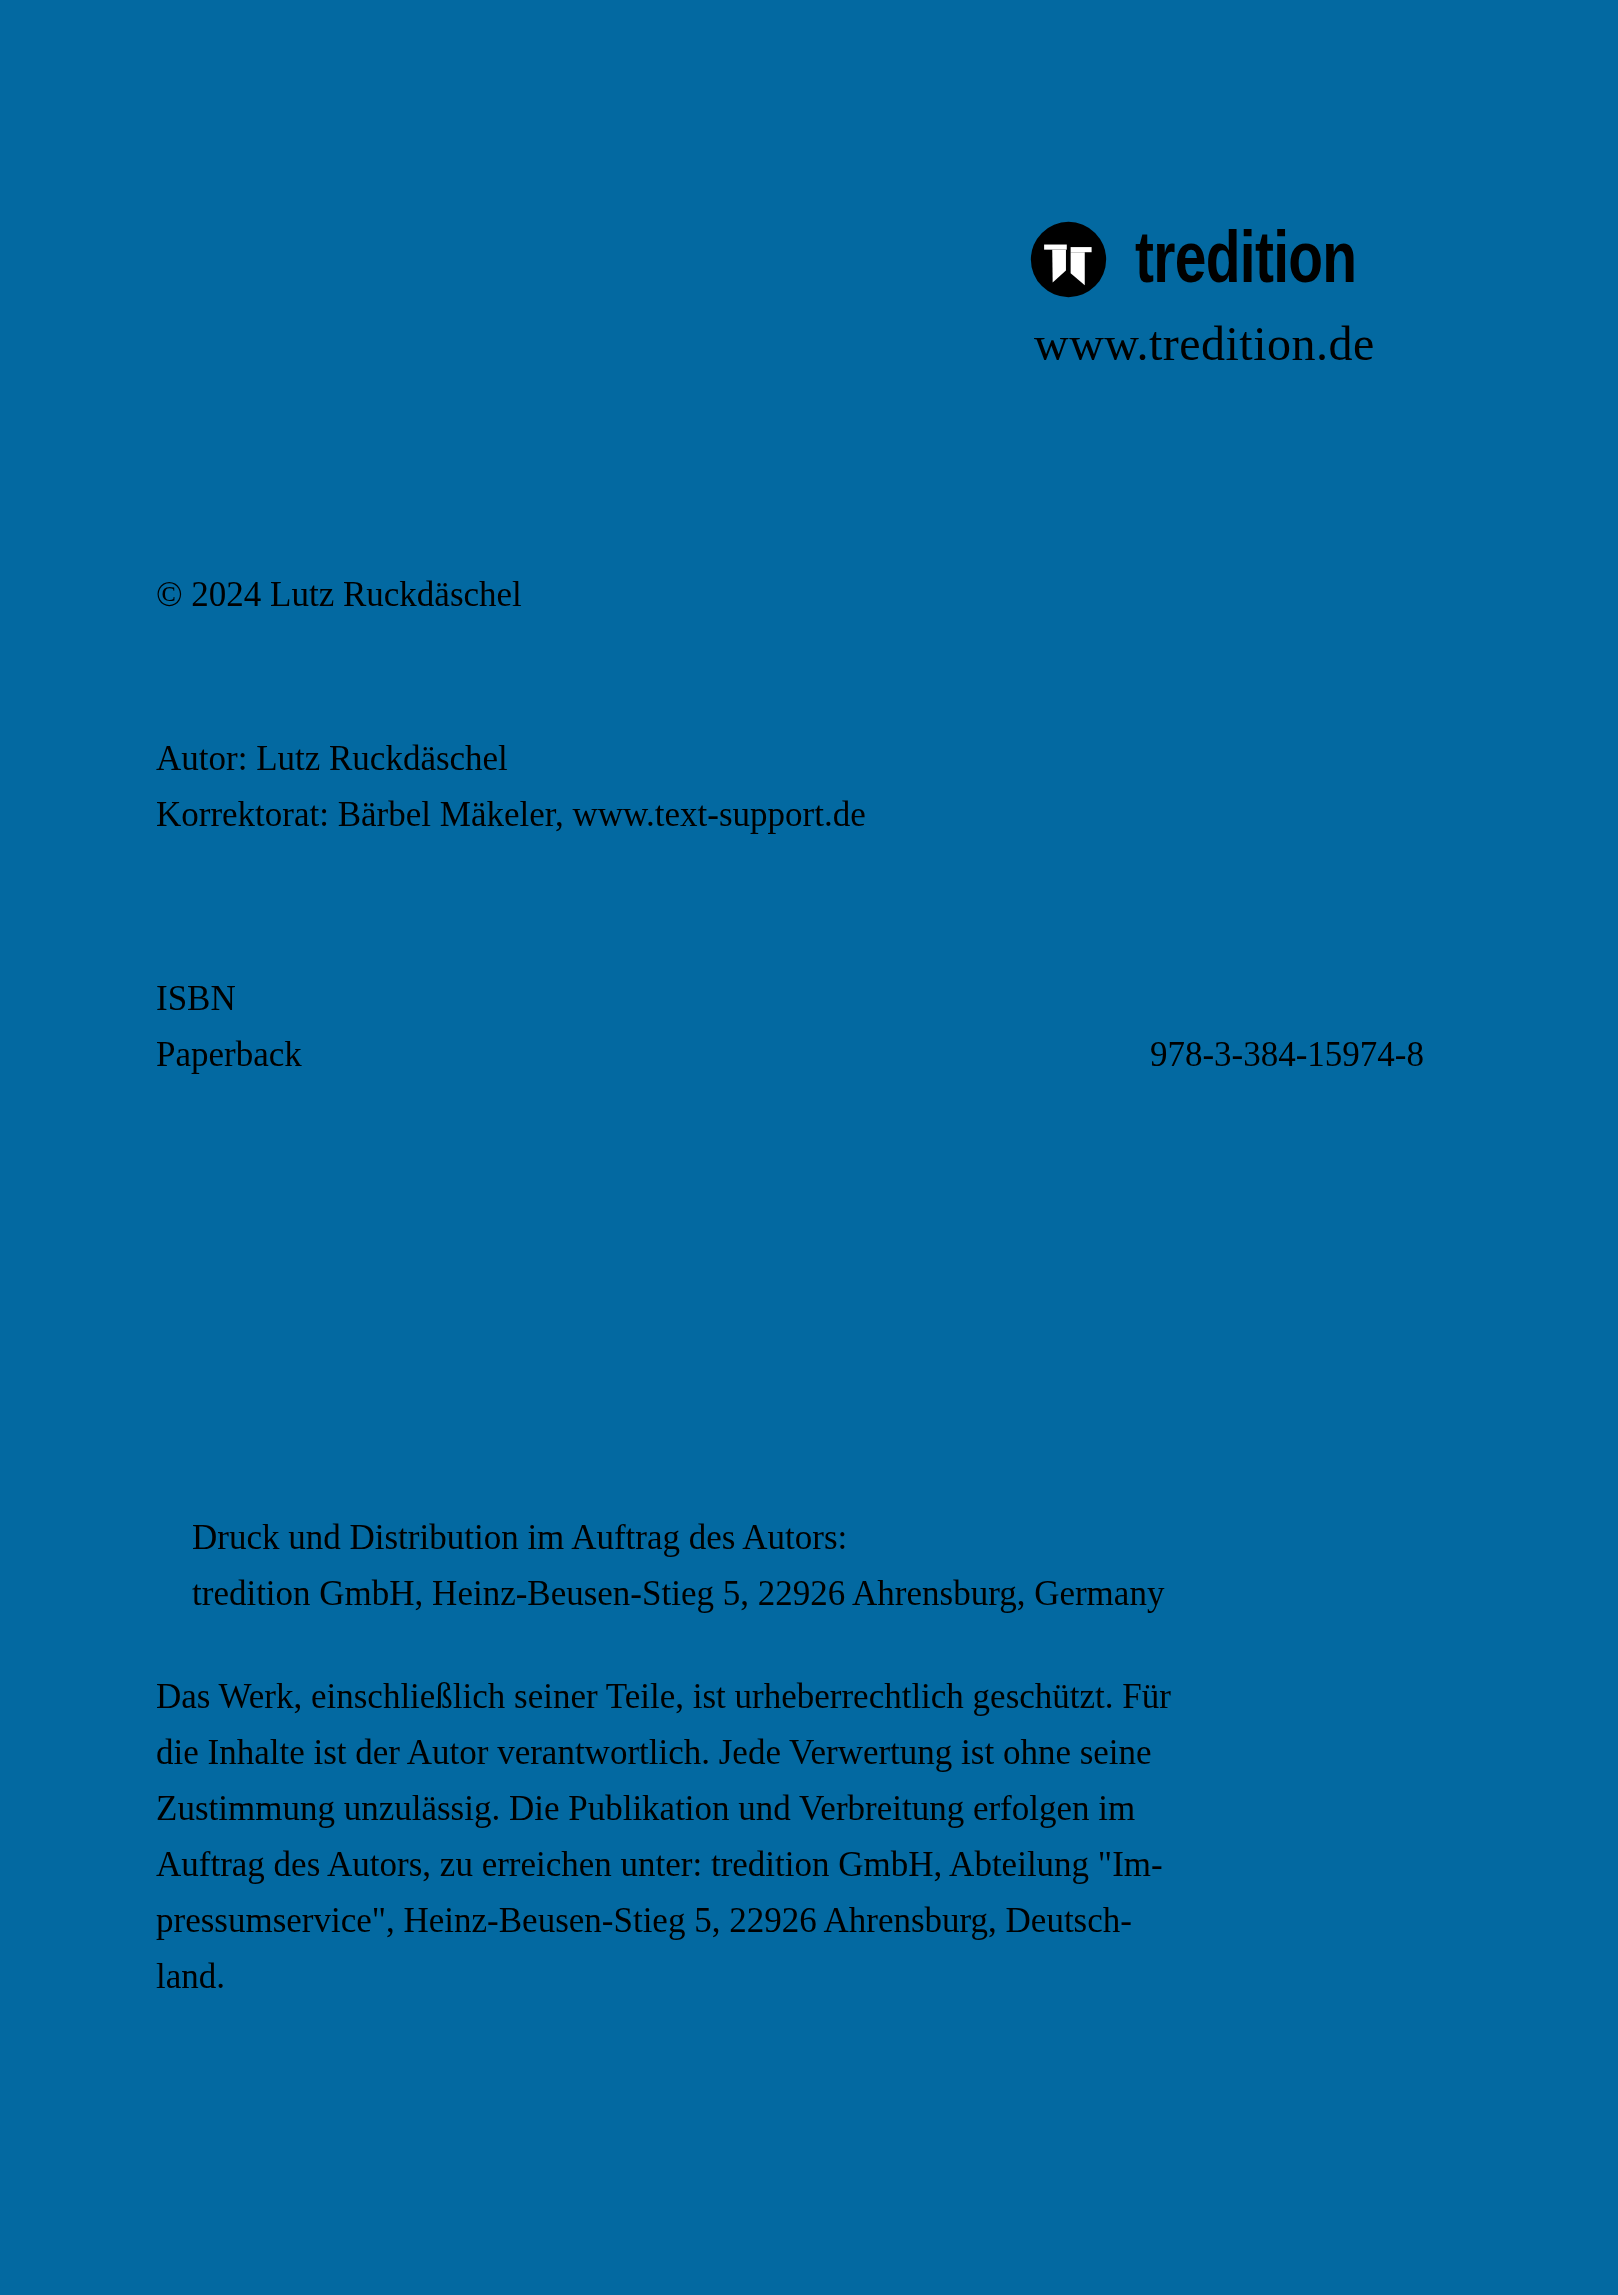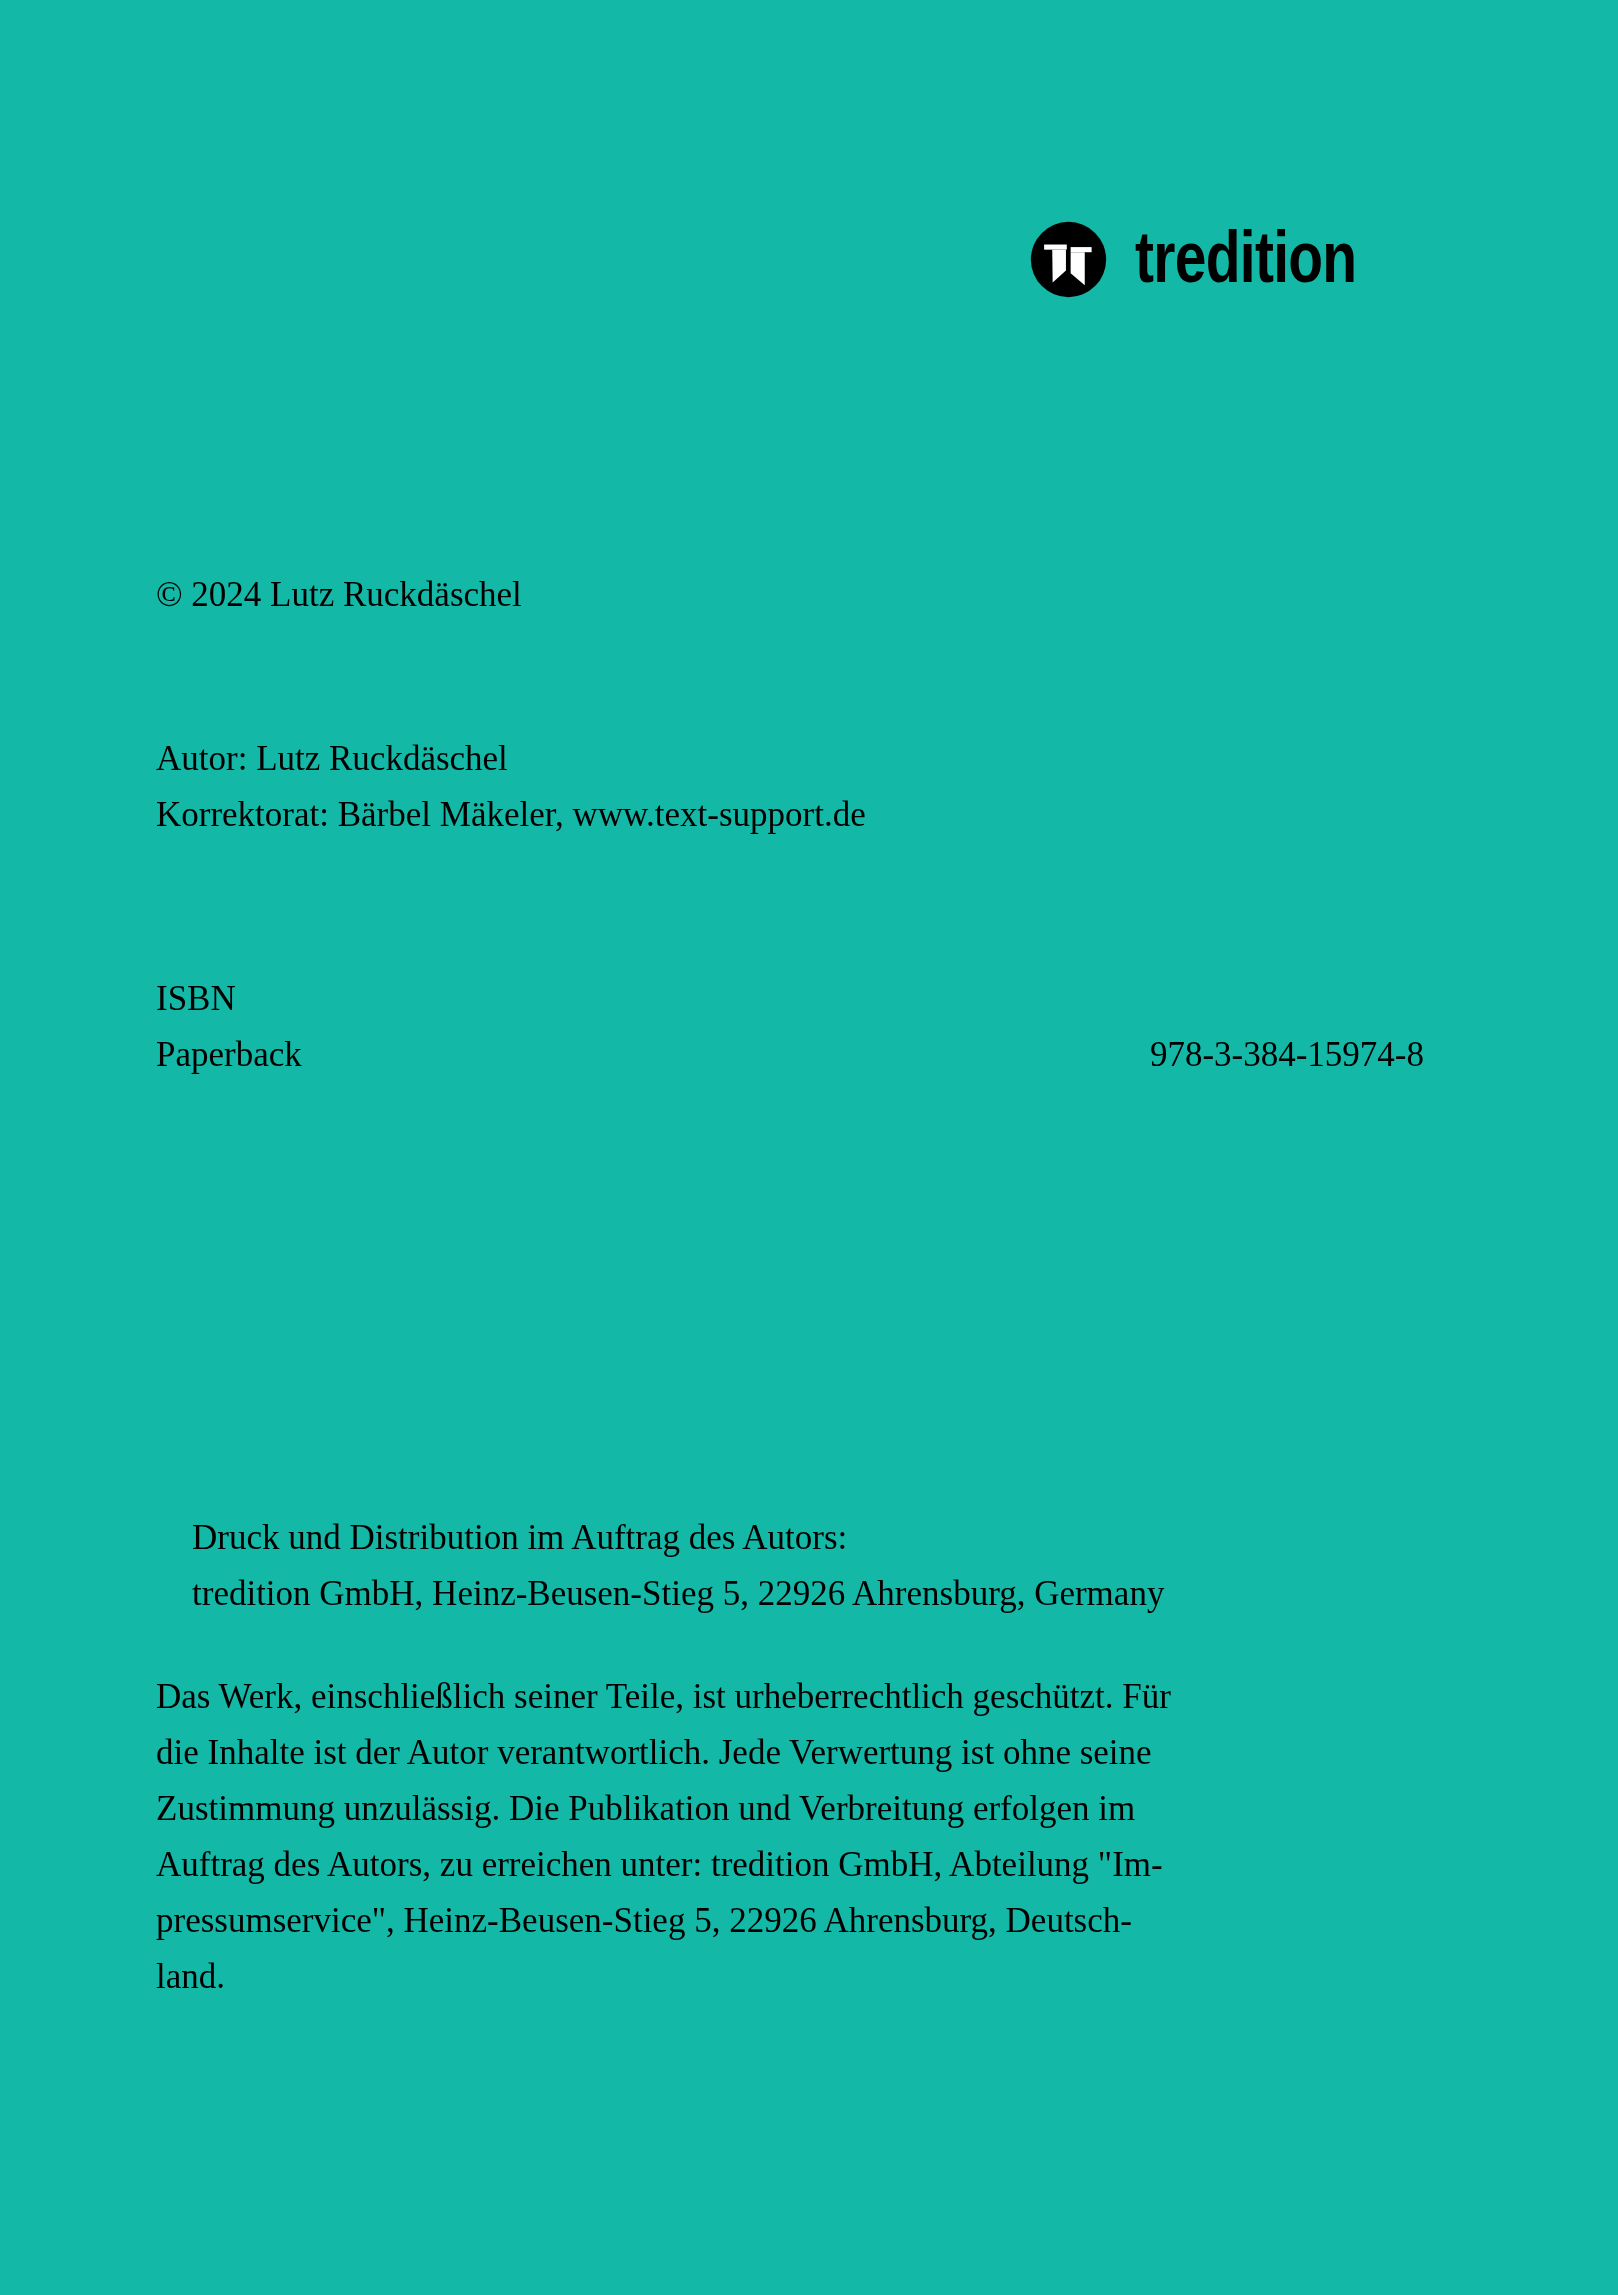--- a/index.html
+++ b/index.html
@@ -11,21 +11,21 @@
     width: 1618px;
     height: 2295px;
     position: relative;
     overflow: hidden;
     font-family: "Liberation Serif", "DejaVu Serif", serif;
     color: #000000;
   }
   .page {
     position: absolute;
     inset: 0;
-    background: #14b8a6;
+    background: #0369a1;
   }
 
   
   .logo-mark {
     position: absolute;
     left: 1030px;
     top: 221px;
     width: 77px;
     height: 77px;
   }
@@ -83,20 +83,21 @@
       <rect x="33" y="55" width="53" height="12" fill="#ffffff"></rect>
 
       <rect x="95" y="61" width="49" height="12" fill="#ffffff"></rect>
 
       <polygon points="52,67 84,67 84,116 53,144" fill="#ffffff"></polygon>
 
       <polygon points="95,73 128,73 128,150 95,122" fill="#ffffff"></polygon>
     </svg>
   </div>
   <div class="logo-wordmark">tredition</div>
+  <div class="site-url">www.tredition.de</div>
 
   <div class="textblock copyright-block">© 2024 Lutz Ruckdäschel</div>
 
   <div class="textblock credits-block">
     <div>Autor: Lutz Ruckdäschel</div>
     <div>Korrektorat: Bärbel Mäkeler, www.text-support.de</div>
   </div>
 
   <div class="textblock isbn-block">
     <div>ISBN</div>

